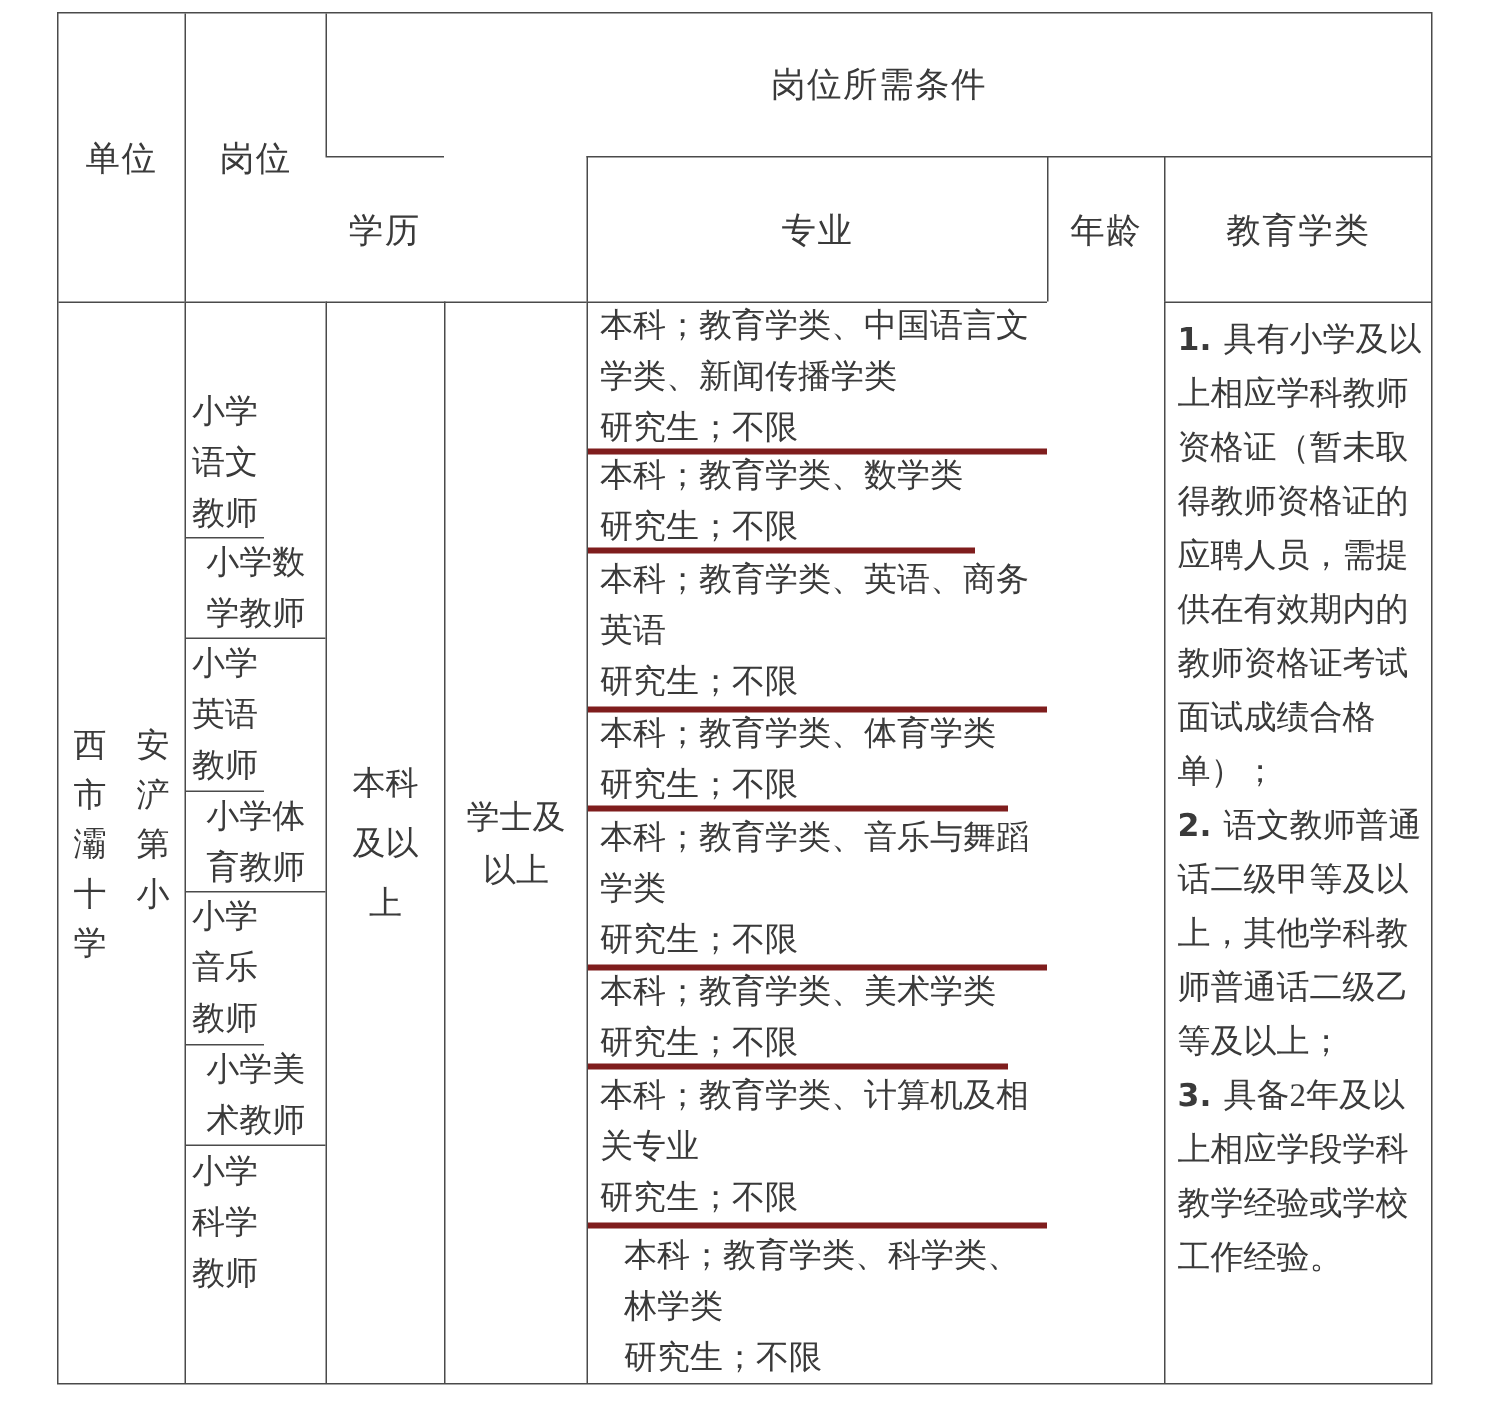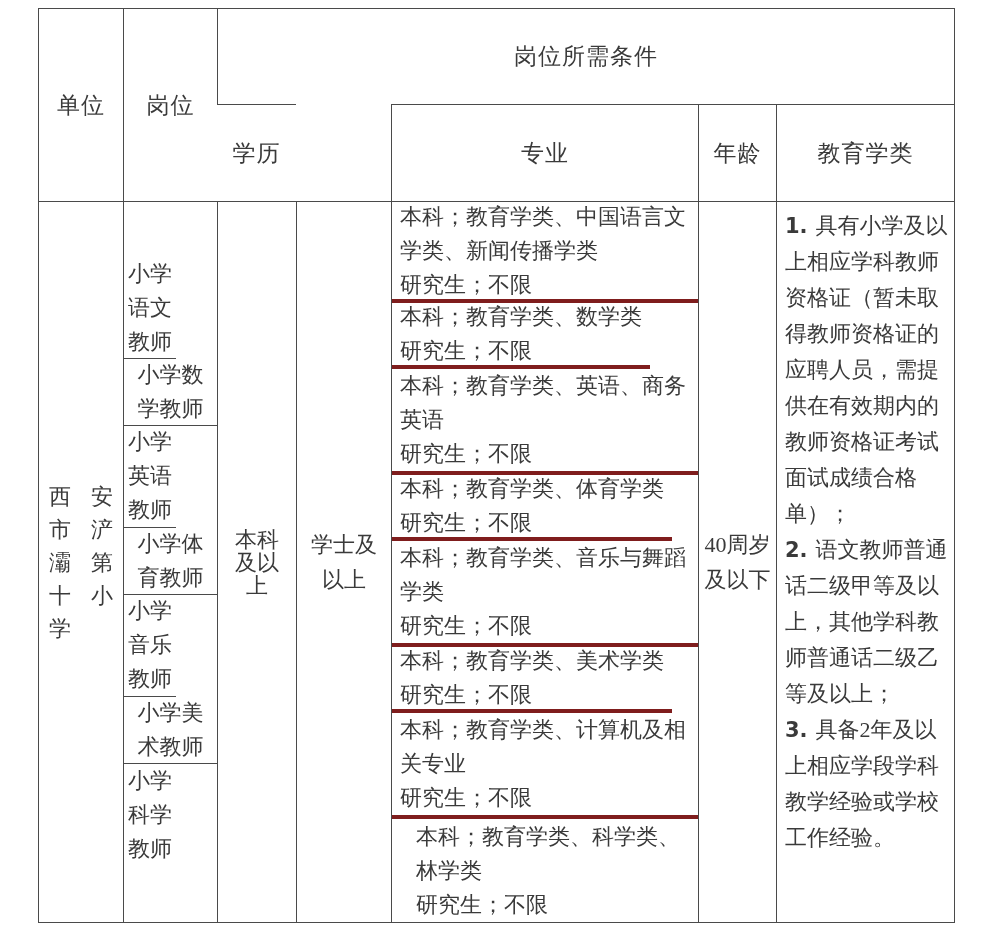--- a/index.html
+++ b/index.html
@@ -45,21 +45,21 @@
   .pos-header     { grid-column: 2; grid-row: 1 / 3; }
   .cond-header    { grid-column: 3 / 8; grid-row: 1; }
   .edu-header     { grid-column: 3; grid-row: 2; }
   .degree-header  { grid-column: 4; grid-row: 2; }
   .major-header   { grid-column: 5; grid-row: 2; }
   .age-header     { grid-column: 6; grid-row: 2; }
   .other-header   { grid-column: 7; grid-row: 2; }
 
   .unit-cell      { grid-column: 1; grid-row: 3; }
   .pos-stack      { grid-column: 2; grid-row: 3; }
-  .edu-cell       { grid-column: 3; grid-row: 3; padding: 0 7px; line-height: 23px; }
+  .edu-cell       { grid-column: 3; grid-row: 3; padding: 0 7px; line-height: 40px; }
   .degree-cell    { grid-column: 4; grid-row: 3; padding: 0 5px; line-height: 35px; }
   .major-stack    { grid-column: 5; grid-row: 3; }
   .age-cell       { grid-column: 6; grid-row: 3; padding: 0 4px; line-height: 35px; }
   .other-cell     { grid-column: 7; grid-row: 3; align-items: flex-start; justify-content: flex-start; text-align: left; padding: 6px 6px 0 8px; line-height: 36px; display: block; }
 
   .unit-text {
     width: 100%;
     padding: 0 10px;
     text-align: justify;
     text-justify: inter-character;
@@ -159,21 +159,20 @@
       <div class="major-cell">本科；教育学类、音乐与舞蹈学类
 研究生；不限</div>
       <div class="major-cell">本科；教育学类、美术学类
 研究生；不限</div>
       <div class="major-cell">本科；教育学类、计算机及相关专业
 研究生；不限</div>
       <div class="major-cell">本科；教育学类、科学类、林学类
 研究生；不限</div>
     </div>
 
-    <div class="cell age-cell">40周岁及以下</div>
 
     <div class="cell other-cell">
       <div class="cond-item"><span class="cond-num">1.</span><span>具有小学及以上相应学科教师资格证（暂未取得教师资格证的应聘人员，需提供在有效期内的教师资格证考试面试成绩合格单）；</span></div>
       <div class="cond-item"><span class="cond-num">2.</span><span>语文教师普通话二级甲等及以上，其他学科教师普通话二级乙等及以上；</span></div>
       <div class="cond-item"><span class="cond-num">3.</span><span>具备2年及以上相应学段学科教学经验或学校工作经验。</span></div>
     </div>
 
   </div>
 </div>
 

